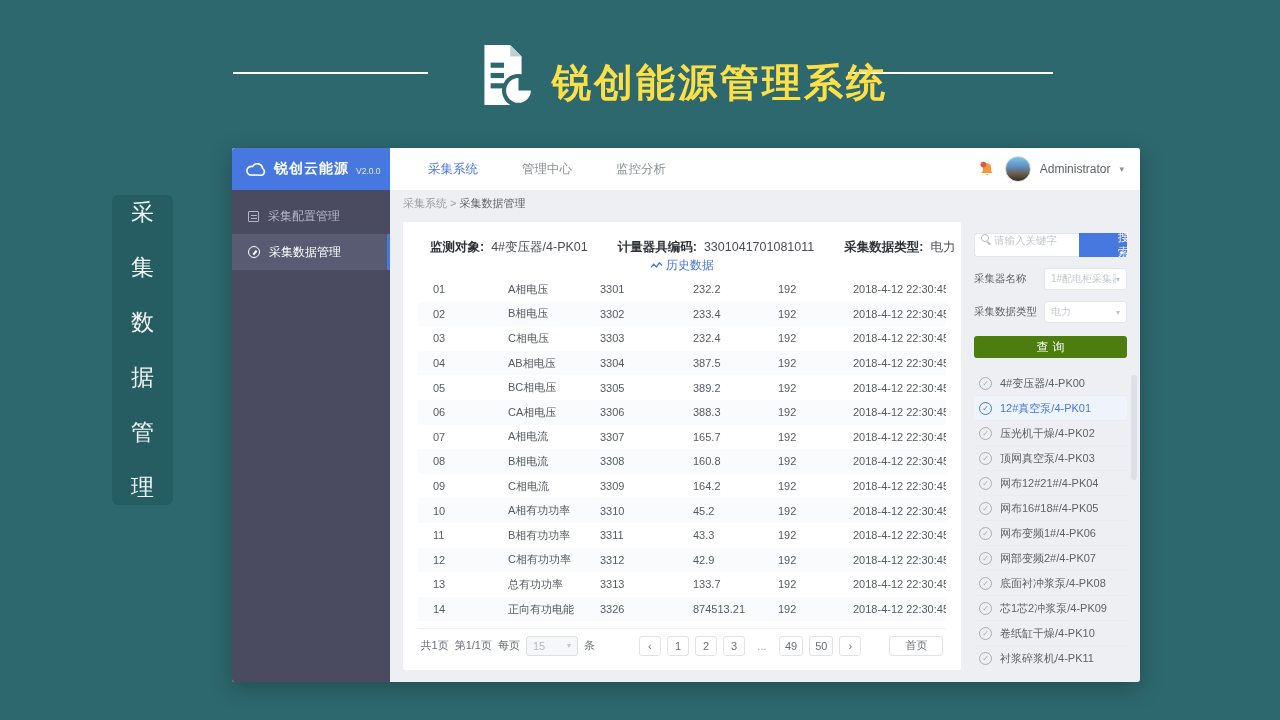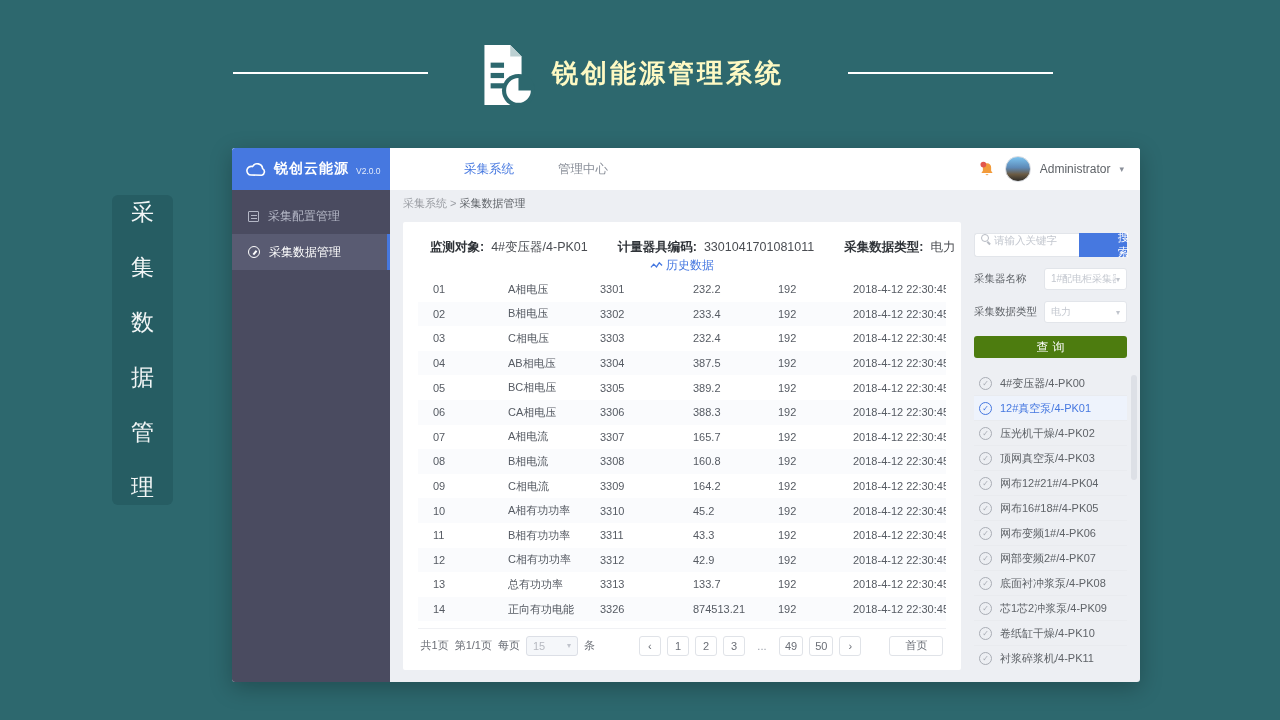--- a/index.html
+++ b/index.html
@@ -5,32 +5,32 @@
   * { margin:0; padding:0; box-sizing:border-box; }
   html,body { width:1280px; height:720px; }
   body { font-family:"Liberation Sans", sans-serif; }
   #stage { position:relative; width:1280px; height:720px; background:#2d686e; overflow:hidden; }
 
   
   .banner-line { position:absolute; height:2px; background:#ffffff; top:72px; }
   .banner-line.left { left:233px; width:195px; }
   .banner-line.right { left:848px; width:205px; }
   .banner-icon { position:absolute; left:470px; top:42px; width:66px; height:66px; }
-  .banner-title { position:absolute; left:552px; top:56px; font-size:26px; font-weight:bold; color:#fef9c3; letter-spacing:3px; }
+  .banner-title { position:absolute; left:552px; top:56px; font-size:39px; font-weight:bold; color:#fde047; letter-spacing:3px; }
 
   
   .side-tab { position:absolute; left:112px; top:195px; width:61px; height:310px; background:#265d63; border-radius:6px;
               display:flex; flex-direction:column; align-items:center; justify-content:center; gap:24px; color:#f2f6f6; font-size:23px; }
 
   
   .window { position:absolute; left:232px; top:148px; width:908px; height:534px; background:#edeff3; border-radius:3px;
             display:flex; flex-direction:column; box-shadow:0 6px 22px rgba(0,0,0,.25); overflow:hidden; }
 
   
-  .topbar { height:42px; background:#ffffff; display:flex; align-items:center; flex-shrink:0;gap:36px; }
+  .topbar { height:42px; background:#ffffff; display:flex; align-items:center; flex-shrink:0; }
   .logo { width:158px; height:42px; background:#4678e0; color:#fff; display:flex; align-items:center; padding-left:13px; gap:7px; flex-shrink:0; }
   .logo-name { font-size:14px; font-weight:bold; letter-spacing:1px; }
   .logo-ver { font-size:8.5px; opacity:.85; margin-top:4px; }
   .top-nav { display:flex; margin-left:16px; }
   .nav-item { padding:0 22px; font-size:12.5px; color:#8a8f99; line-height:42px; cursor:pointer; }
   .nav-item.active { color:#4678e0; }
   .topbar-right { margin-left:auto; display:flex; align-items:center; gap:9px; padding-right:16px; }
   .avatar { width:26px; height:26px; border-radius:50%; background:linear-gradient(#7cc4f0 0%, #5d88b5 45%, #6b5b43 72%, #2f2d28 100%); border:1px solid #d8dbe0; }
   .user-name { font-size:12px; color:#5f6368; }
   .user-caret { font-size:9px; color:#8a8f99; }
@@ -133,20 +133,21 @@
       <div class="logo">
         <svg width="22" height="15" viewBox="0 0 22 15">
           <path d="M6 13 a4.3 4.3 0 1 1 1.5-8.4 A5.4 5.4 0 0 1 17.6 6.6 A3.6 3.6 0 0 1 16.8 13.2 z" fill="none" stroke="#ffffff" stroke-width="1.6" stroke-linejoin="round"></path>
         </svg>
         <span class="logo-name">锐创云能源</span>
         <span class="logo-ver">V2.0.0</span>
       </div>
       <div class="top-nav">
           <div class="nav-item active">采集系统</div>
           <div class="nav-item">管理中心</div>
+          <div class="nav-item">监控分析</div>
         </div>
       <div class="topbar-right">
         <svg width="18" height="19" viewBox="0 0 20 20">
           <path d="M10 3 C7.2 3 5.4 5 5.4 7.6 v3.9 l-1.6 2.4 h12.4 L14.6 11.5 V7.6 C14.6 5 12.8 3 10 3z" fill="#f29b3a"></path>
           <path d="M8.3 15.2 a1.8 1.8 0 0 0 3.4 0z" fill="#f29b3a"></path>
           <circle cx="6" cy="4.5" r="3.2" fill="#e2574c"></circle>
         </svg>
         <div class="avatar"></div>
         <span class="user-name">Administrator</span>
         <span class="user-caret">▾</span>

